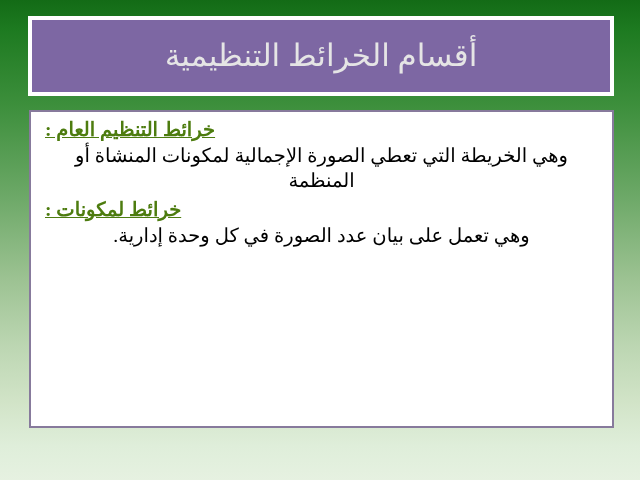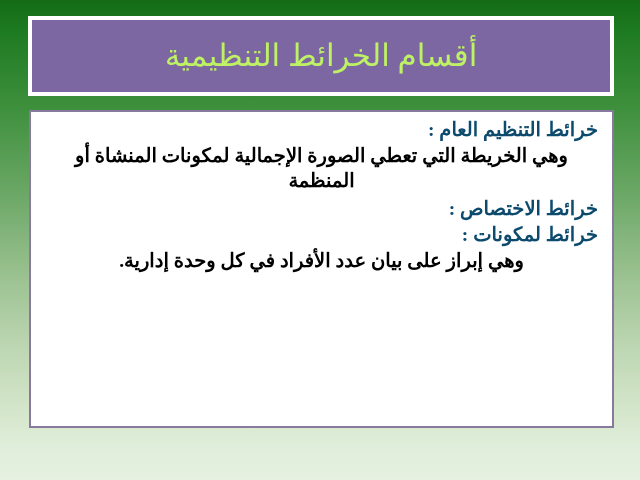--- a/index.html
+++ b/index.html
@@ -44,21 +44,21 @@
   .title-box {
     width: 100%;
     height: 100%;
     background: #7d67a3;
     display: flex;
     align-items: center;
     justify-content: center;
     box-sizing: border-box;
   }
   .title-text {
-    color: #bef264;
+    color: #e5e5e5;
     font-size: 31px;
     font-weight: normal;
     line-height: 1.1;
     letter-spacing: 0px;
     white-space: nowrap;
     font-family: "Liberation Serif", "DejaVu Serif", serif;
   }
 
   
   .content-box {
@@ -72,33 +72,34 @@
     box-sizing: border-box;
     padding: 6px 14px 0 14px;
     overflow: hidden;
   }
 
   .section {
     margin: 0;
   }
 
   .section-heading {
-    text-align: right;
+    text-align: left;
     font-weight: bold;
     font-size: 19.5px;
-    color: #0c4a6e;
+    color: #4d7c0f;
     line-height: 1.28;
     margin: 0;
     padding: 0 14px 0 0;
     font-family: "Liberation Serif", "DejaVu Serif", serif;
+    text-decoration: underline;
   }
 
   .section-body {
     text-align: center;
-    font-weight: bold;
+    font-weight: normal;
     font-size: 19.5px;
     color: #000000;
     line-height: 1.3;
     margin: 0;
     padding: 0 6px;
     font-family: "Liberation Serif", "DejaVu Serif", serif;
   }
 
   .s1-heading { padding-right: 0px; }
   .s2-heading { padding-right: 0px; }
@@ -121,24 +122,23 @@
   <div class="content-box">
 
     <div class="section">
       <p class="section-heading s1-heading">خرائط التنظيم العام :</p>
       <p class="section-body">وهي الخريطة التي تعطي الصورة الإجمالية لمكونات المنشاة أو المنظمة</p>
     </div>
 
     <div class="gap-sm"></div>
 
     <div class="section">
-      <p class="section-heading s2-heading">خرائط الاختصاص :</p>
     </div>
 
     <div class="gap-xs"></div>
 
     <div class="section">
       <p class="section-heading s3-heading">خرائط لمكونات :</p>
-      <p class="section-body">وهي إبراز على بيان عدد الأفراد في كل وحدة إدارية.</p>
+      <p class="section-body">وهي تعمل على بيان عدد الصورة في كل وحدة إدارية.</p>
     </div>
 
   </div>
 </div>
 
 </body></html>

